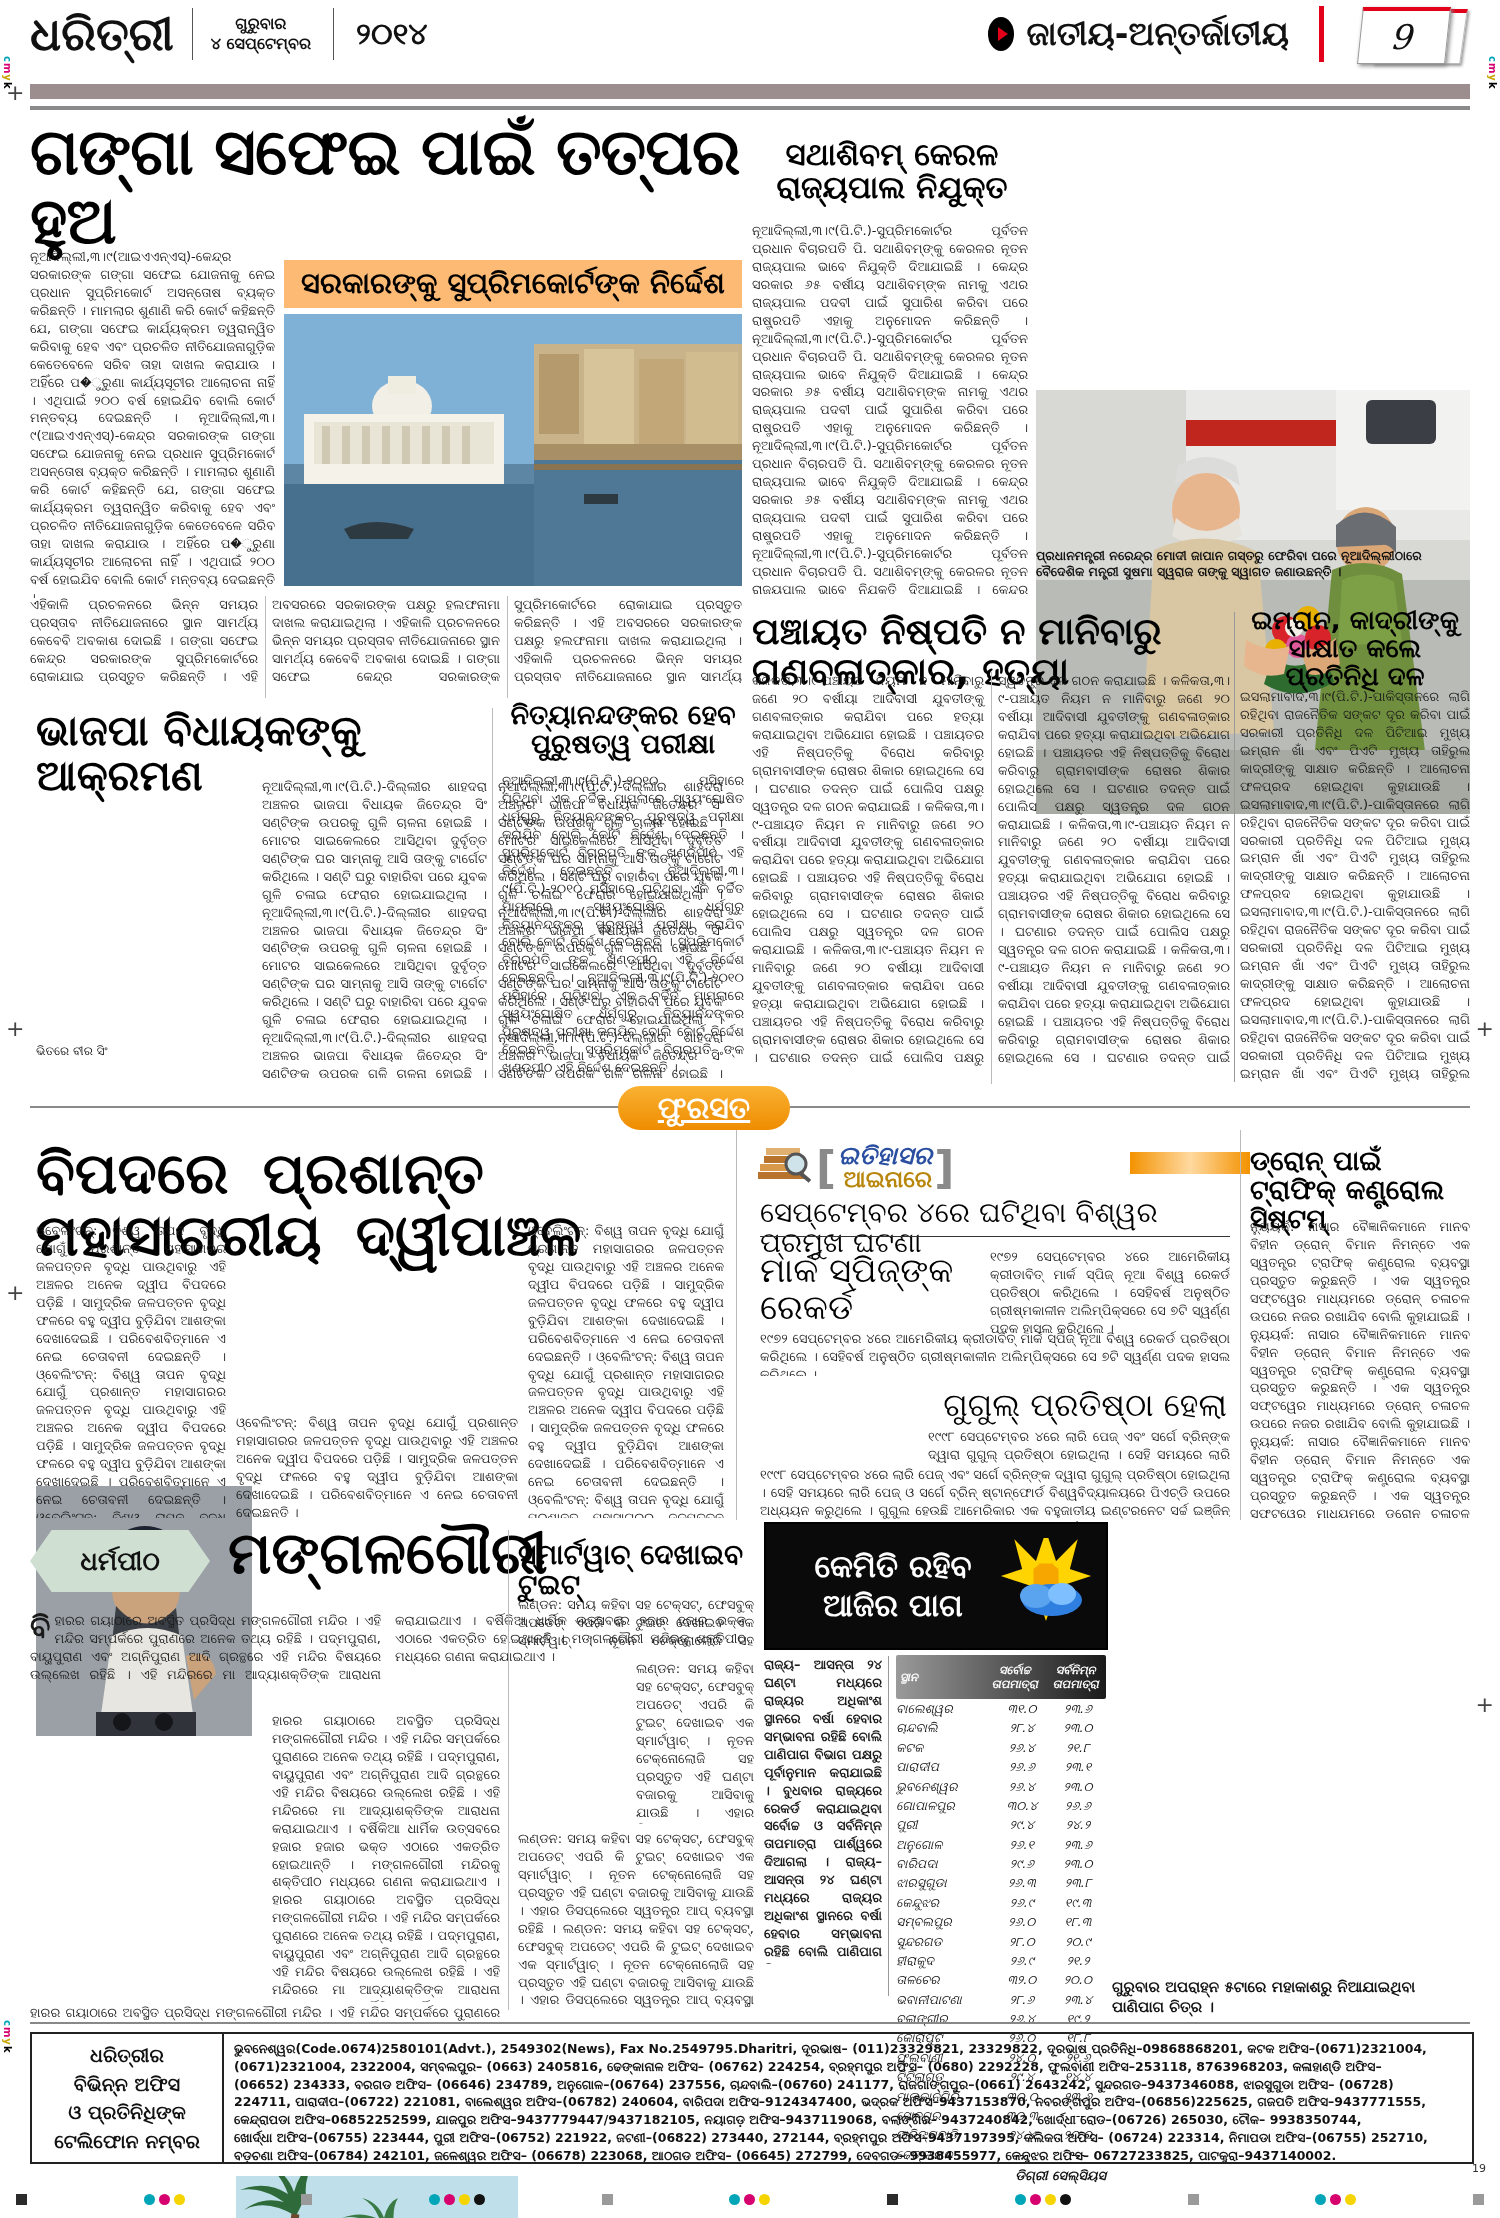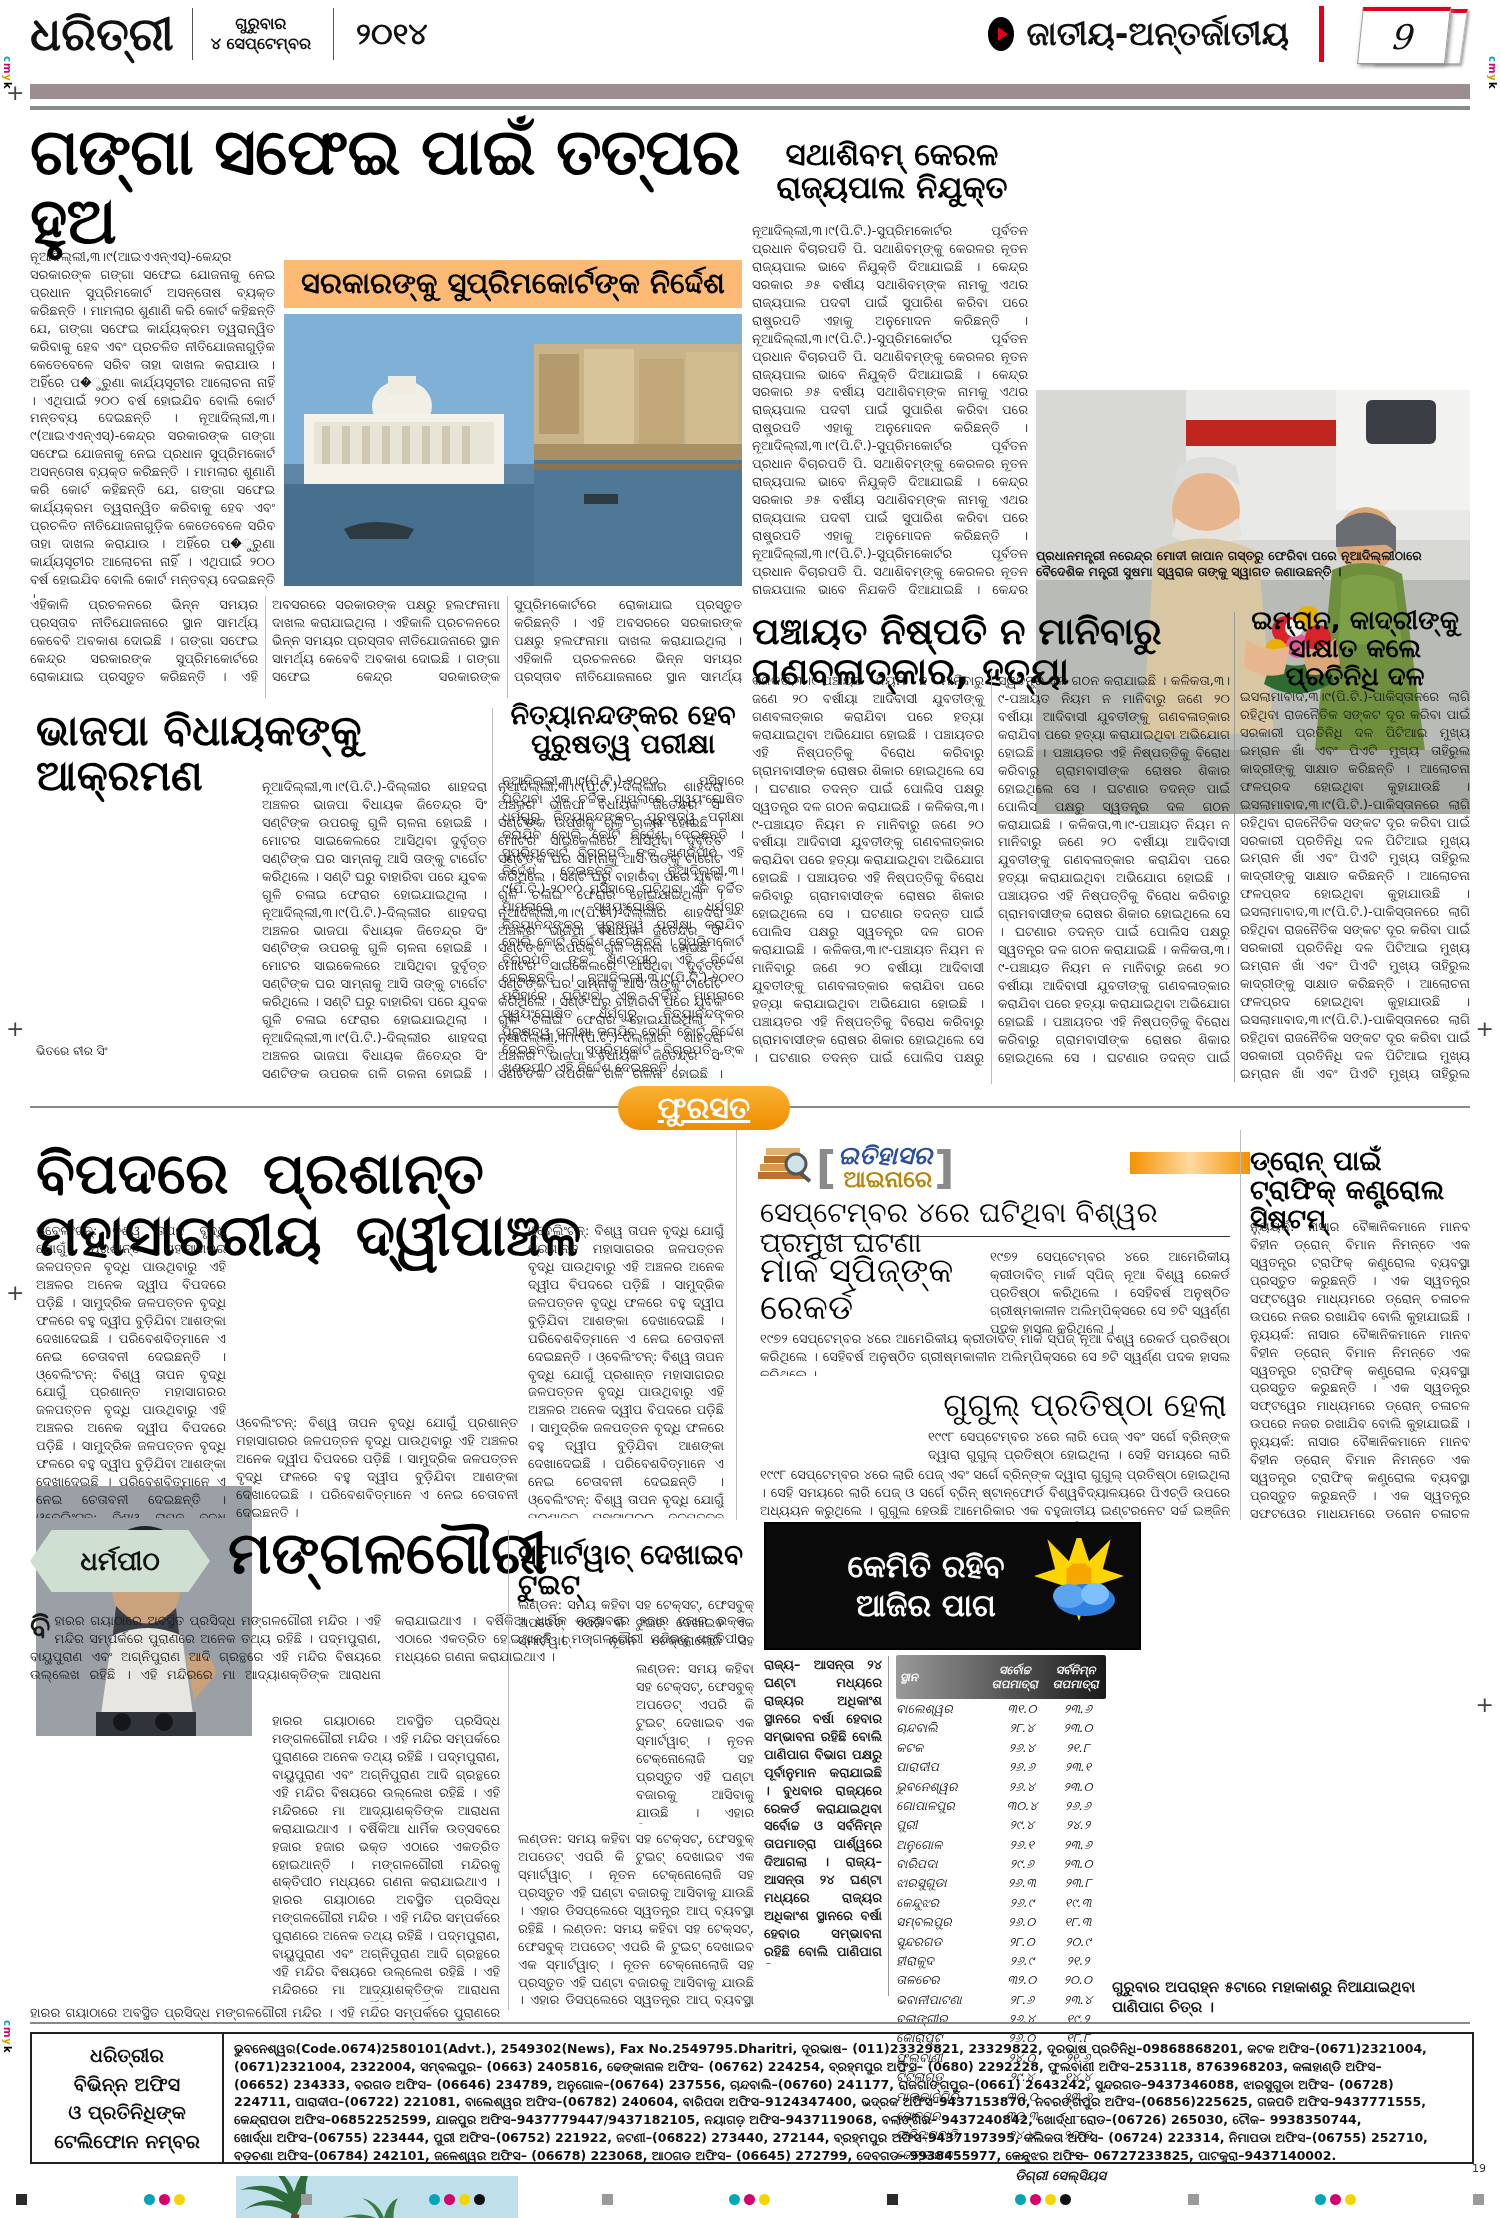--- a/index.html
+++ b/index.html
@@ -252,21 +252,21 @@
   <div class="abs body-txt" style="left:272px;top:1712px;width:228px;height:290px;">ହାରର ଗୟାଠାରେ ଅବସ୍ଥିତ ପ୍ରସିଦ୍ଧ ମଙ୍ଗଳଗୌରୀ ମନ୍ଦିର । ଏହି ମନ୍ଦିର ସମ୍ପର୍କରେ ପୁରାଣରେ ଅନେକ ତଥ୍ୟ ରହିଛି । ପଦ୍ମପୁରାଣ, ବାୟୁପୁରାଣ ଏବଂ ଅଗ୍ନିପୁରାଣ ଆଦି ଗ୍ରନ୍ଥରେ ଏହି ମନ୍ଦିର ବିଷୟରେ ଉଲ୍ଲେଖ ରହିଛି । ଏହି ମନ୍ଦିରରେ ମା ଆଦ୍ୟାଶକ୍ତିଙ୍କ ଆରାଧନା କରାଯାଇଥାଏ । ବର୍ଷିକିଆ ଧାର୍ମିକ ଉତ୍ସବରେ ହଜାର ହଜାର ଭକ୍ତ ଏଠାରେ ଏକତ୍ରିତ ହୋଇଥାନ୍ତି । ମଙ୍ଗଳଗୌରୀ ମନ୍ଦିରକୁ ଶକ୍ତିପୀଠ ମଧ୍ୟରେ ଗଣନା କରାଯାଇଥାଏ । ହାରର ଗୟାଠାରେ ଅବସ୍ଥିତ ପ୍ରସିଦ୍ଧ ମଙ୍ଗଳଗୌରୀ ମନ୍ଦିର । ଏହି ମନ୍ଦିର ସମ୍ପର୍କରେ ପୁରାଣରେ ଅନେକ ତଥ୍ୟ ରହିଛି । ପଦ୍ମପୁରାଣ, ବାୟୁପୁରାଣ ଏବଂ ଅଗ୍ନିପୁରାଣ ଆଦି ଗ୍ରନ୍ଥରେ ଏହି ମନ୍ଦିର ବିଷୟରେ ଉଲ୍ଲେଖ ରହିଛି । ଏହି ମନ୍ଦିରରେ ମା ଆଦ୍ୟାଶକ୍ତିଙ୍କ ଆରାଧନା କରାଯାଇଥାଏ । ବର୍ଷିକିଆ ଧାର୍ମିକ ଉତ୍ସବରେ ହଜାର ହଜାର ଭକ୍ତ ଏଠାରେ ଏକତ୍ରିତ ହୋଇଥାନ୍ତି । ମଙ୍ଗଳଗୌରୀ ମନ୍ଦିରକୁ ଶକ୍ତିପୀଠ ମଧ୍ୟରେ ଗଣନା କରାଯାଇଥାଏ । ହାରର ଗୟାଠାରେ ଅବସ୍ଥିତ ପ୍ରସିଦ୍ଧ ମଙ୍ଗଳଗୌରୀ ମନ୍ଦିର । ଏହି ମନ୍ଦିର ସମ୍ପର୍କରେ ପୁରାଣରେ ଅନେକ ତଥ୍ୟ ରହିଛି । ପଦ୍ମପୁରାଣ, ବାୟୁପୁରାଣ ଏବଂ ଅଗ୍ନିପୁରାଣ ଆଦି ଗ୍ରନ୍ଥରେ ଏହି ମନ୍ଦିର ବିଷୟରେ ଉଲ୍ଲେଖ ରହିଛି । ଏହି ମନ୍ଦିରରେ ମା ଆଦ୍ୟାଶକ୍ତିଙ୍କ ଆରାଧନା କରାଯାଇଥାଏ । ବର୍ଷିକିଆ ଧାର୍ମିକ ଉତ୍ସବରେ ହଜାର ହଜାର ଭକ୍ତ ଏଠାରେ ଏକତ୍ରିତ ହୋଇଥାନ୍ତି । ମଙ୍ଗଳଗୌରୀ ମନ୍ଦିରକୁ ଶକ୍ତିପୀଠ ମଧ୍ୟରେ ଗଣନା କରାଯାଇଥାଏ । </div>
   <div class="abs body-txt" style="left:30px;top:2004px;width:470px;height:18px;">ହାରର ଗୟାଠାରେ ଅବସ୍ଥିତ ପ୍ରସିଦ୍ଧ ମଙ୍ଗଳଗୌରୀ ମନ୍ଦିର । ଏହି ମନ୍ଦିର ସମ୍ପର୍କରେ ପୁରାଣରେ ଅନେକ ତଥ୍ୟ ରହିଛି । ପଦ୍ମପୁରାଣ, ବାୟୁପୁରାଣ ଏବଂ ଅଗ୍ନିପୁରାଣ ଆଦି ଗ୍ରନ୍ଥରେ ଏହି ମନ୍ଦିର ବିଷୟରେ ଉଲ୍ଲେଖ ରହିଛି । ଏହି ମନ୍ଦିରରେ ମା ଆଦ୍ୟାଶକ୍ତିଙ୍କ ଆରାଧନା କରାଯାଇଥାଏ । ବର୍ଷିକିଆ ଧାର୍ମିକ ଉତ୍ସବରେ ହଜାର ହଜାର ଭକ୍ତ ଏଠାରେ ଏକତ୍ରିତ ହୋଇଥାନ୍ତି । ମଙ୍ଗଳଗୌରୀ ମନ୍ଦିରକୁ ଶକ୍ତିପୀଠ ମଧ୍ୟରେ ଗଣନା କରାଯାଇଥାଏ ।</div>
 
   <div class="abs vrule" style="left:508px;top:1530px;height:480px;background:#bbb;"></div>
   <div class="abs hl" style="left:518px;top:1540px;width:236px;font-size:28px;">ସ୍ମାର୍ଟୱାଚ୍ ଦେଖାଇବ ଟୁଇଟ୍</div>
   <div class="abs body-txt" style="left:518px;top:1596px;width:236px;height:56px;">ଲଣ୍ଡନ: ସମୟ କହିବା ସହ ଟେକ୍ସଟ୍, ଫେସବୁକ୍ ଅପଡେଟ୍ ଏପରି କି ଟୁଇଟ୍ ଦେଖାଇବ ଏକ ସ୍ମାର୍ଟୱାଚ୍ । ନୂତନ ଟେକ୍ନୋଲୋଜି ସହ ପ୍ରସ୍ତୁତ ଏହି ଘଣ୍ଟା ବଜାରକୁ ଆସିବାକୁ ଯାଉଛି । ଏହାର ଡିସପ୍ଲେରେ ସ୍ୱତନ୍ତ୍ର ଆପ୍ ବ୍ୟବସ୍ଥା ରହିଛି ।</div>
 
   <div class="abs body-txt" style="left:636px;top:1660px;width:118px;height:164px;">ଲଣ୍ଡନ: ସମୟ କହିବା ସହ ଟେକ୍ସଟ୍, ଫେସବୁକ୍ ଅପଡେଟ୍ ଏପରି କି ଟୁଇଟ୍ ଦେଖାଇବ ଏକ ସ୍ମାର୍ଟୱାଚ୍ । ନୂତନ ଟେକ୍ନୋଲୋଜି ସହ ପ୍ରସ୍ତୁତ ଏହି ଘଣ୍ଟା ବଜାରକୁ ଆସିବାକୁ ଯାଉଛି । ଏହାର ଡିସପ୍ଲେରେ ସ୍ୱତନ୍ତ୍ର ଆପ୍ ବ୍ୟବସ୍ଥା ରହିଛି । ଲଣ୍ଡନ: ସମୟ କହିବା ସହ ଟେକ୍ସଟ୍, ଫେସବୁକ୍ ଅପଡେଟ୍ ଏପରି କି ଟୁଇଟ୍ ଦେଖାଇବ ଏକ ସ୍ମାର୍ଟୱାଚ୍ । ନୂତନ ଟେକ୍ନୋଲୋଜି ସହ ପ୍ରସ୍ତୁତ ଏହି ଘଣ୍ଟା ବଜାରକୁ ଆସିବାକୁ ଯାଉଛି । ଏହାର ଡିସପ୍ଲେରେ ସ୍ୱତନ୍ତ୍ର ଆପ୍ ବ୍ୟବସ୍ଥା ରହିଛି । </div>
   <div class="abs body-txt" style="left:518px;top:1830px;width:236px;height:180px;">ଲଣ୍ଡନ: ସମୟ କହିବା ସହ ଟେକ୍ସଟ୍, ଫେସବୁକ୍ ଅପଡେଟ୍ ଏପରି କି ଟୁଇଟ୍ ଦେଖାଇବ ଏକ ସ୍ମାର୍ଟୱାଚ୍ । ନୂତନ ଟେକ୍ନୋଲୋଜି ସହ ପ୍ରସ୍ତୁତ ଏହି ଘଣ୍ଟା ବଜାରକୁ ଆସିବାକୁ ଯାଉଛି । ଏହାର ଡିସପ୍ଲେରେ ସ୍ୱତନ୍ତ୍ର ଆପ୍ ବ୍ୟବସ୍ଥା ରହିଛି । ଲଣ୍ଡନ: ସମୟ କହିବା ସହ ଟେକ୍ସଟ୍, ଫେସବୁକ୍ ଅପଡେଟ୍ ଏପରି କି ଟୁଇଟ୍ ଦେଖାଇବ ଏକ ସ୍ମାର୍ଟୱାଚ୍ । ନୂତନ ଟେକ୍ନୋଲୋଜି ସହ ପ୍ରସ୍ତୁତ ଏହି ଘଣ୍ଟା ବଜାରକୁ ଆସିବାକୁ ଯାଉଛି । ଏହାର ଡିସପ୍ଲେରେ ସ୍ୱତନ୍ତ୍ର ଆପ୍ ବ୍ୟବସ୍ଥା ରହିଛି । </div>
 
-  <div class="abs" style="left:764px;top:1522px;width:340px;height:124px;background:#0a0a0a;border:2px solid #000;display:flex;align-items:center;padding-left:33px;">
+  <div class="abs" style="left:764px;top:1522px;width:340px;height:124px;background:#0a0a0a;border:2px solid #000;display:flex;align-items:center;">
     <div style="color:#fff;font-size:31px;font-weight:bold;line-height:1.25;padding-left:20px;flex:1;text-align:center;">
       <div>କେମିତି ରହିବ</div>
       <div>ଆଜିର ପାଗ</div>
     </div>
     <span style="margin-right:14px;">
       <svg width="92" height="92" viewBox="0 0 92 92">
         <g>
           <circle cx="46" cy="38" r="17" fill="#f7a600"></circle>
           <g stroke="#ffd400" stroke-width="7" fill="#ffd400">
             <polygon points="46,4 52,22 40,22"></polygon>

